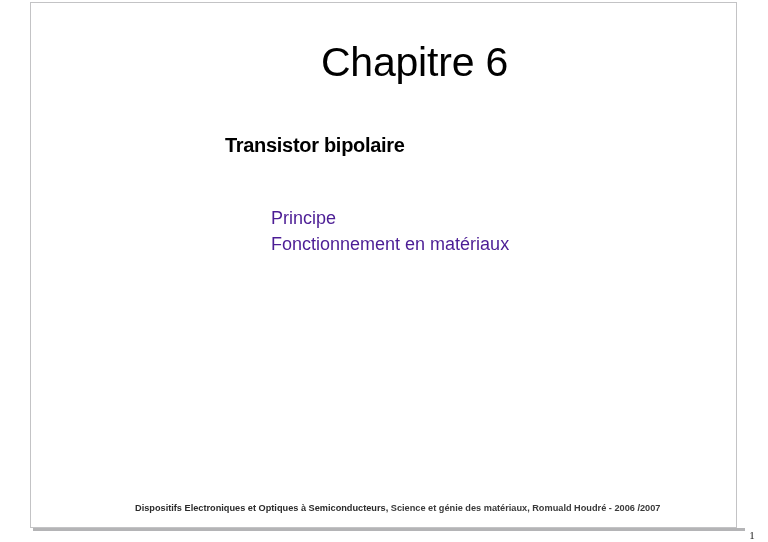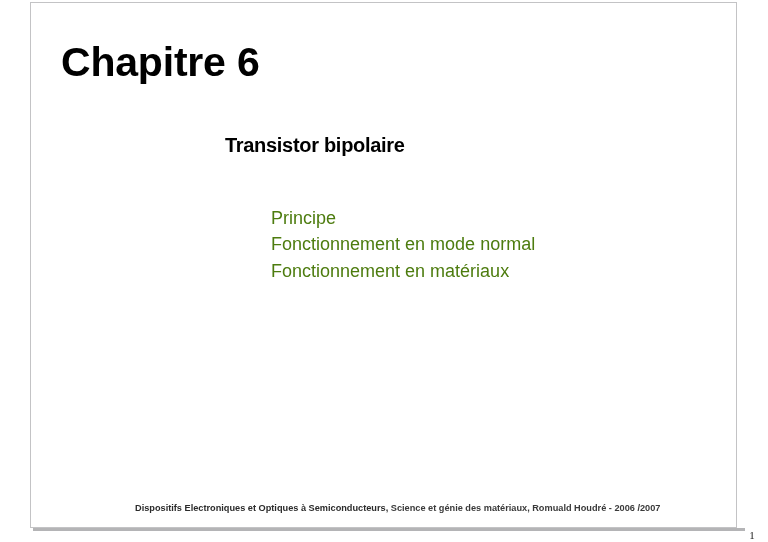--- a/index.html
+++ b/index.html
@@ -36,22 +36,23 @@
     height: 3px;
     background: #b4b4b6;
   }
 
   
   .slide-title {
     position: absolute;
     left: 30px;
     top: 36px;
     width: 707px;
+    text-align: center;
     font-size: 41px;
-    font-weight: 700;
+    font-weight: 400;
     letter-spacing: -0.2px;
     line-height: 46px;
     white-space: nowrap;
   }
 
   
   .slide-subtitle {
     position: absolute;
     left: 194px;
     top: 128px;
@@ -69,21 +70,21 @@
     top: 202px;
     margin: 0;
     padding: 0;
     list-style: none;
   }
   .outline-item {
     font-size: 18px;
     font-weight: 400;
     line-height: 26.4px;
     white-space: nowrap;
-    color: #4d7c0f;
+    color: #4c1d95;
   }
 
   
   .footer {
     position: absolute;
     left: 84px;
     top: 499px;
     font-size: 9.2px;
     line-height: 12px;
     color: #3a3a3a;
@@ -118,21 +119,20 @@
 <div class="slide-shadow-bottom"></div>
 
 <div class="slide-frame">
 
   <div class="slide-title">Chapitre 6</div>
 
   <div class="slide-subtitle">Transistor bipolaire</div>
 
   <ul class="outline-list">
     <li class="outline-item">Principe</li>
-    <li class="outline-item">Fonctionnement en mode normal</li>
     <li class="outline-item">Fonctionnement en matériaux</li>
   </ul>
 
   <div class="footer">
     <span class="footer-course">Dispositifs Electroniques et Optiques à Semiconducteurs,</span><span class="footer-rest"> Science et génie des matériaux, Romuald Houdré -  2006 /2007</span>
   </div>
 
 </div>
 
 <div class="page-number">1</div>

